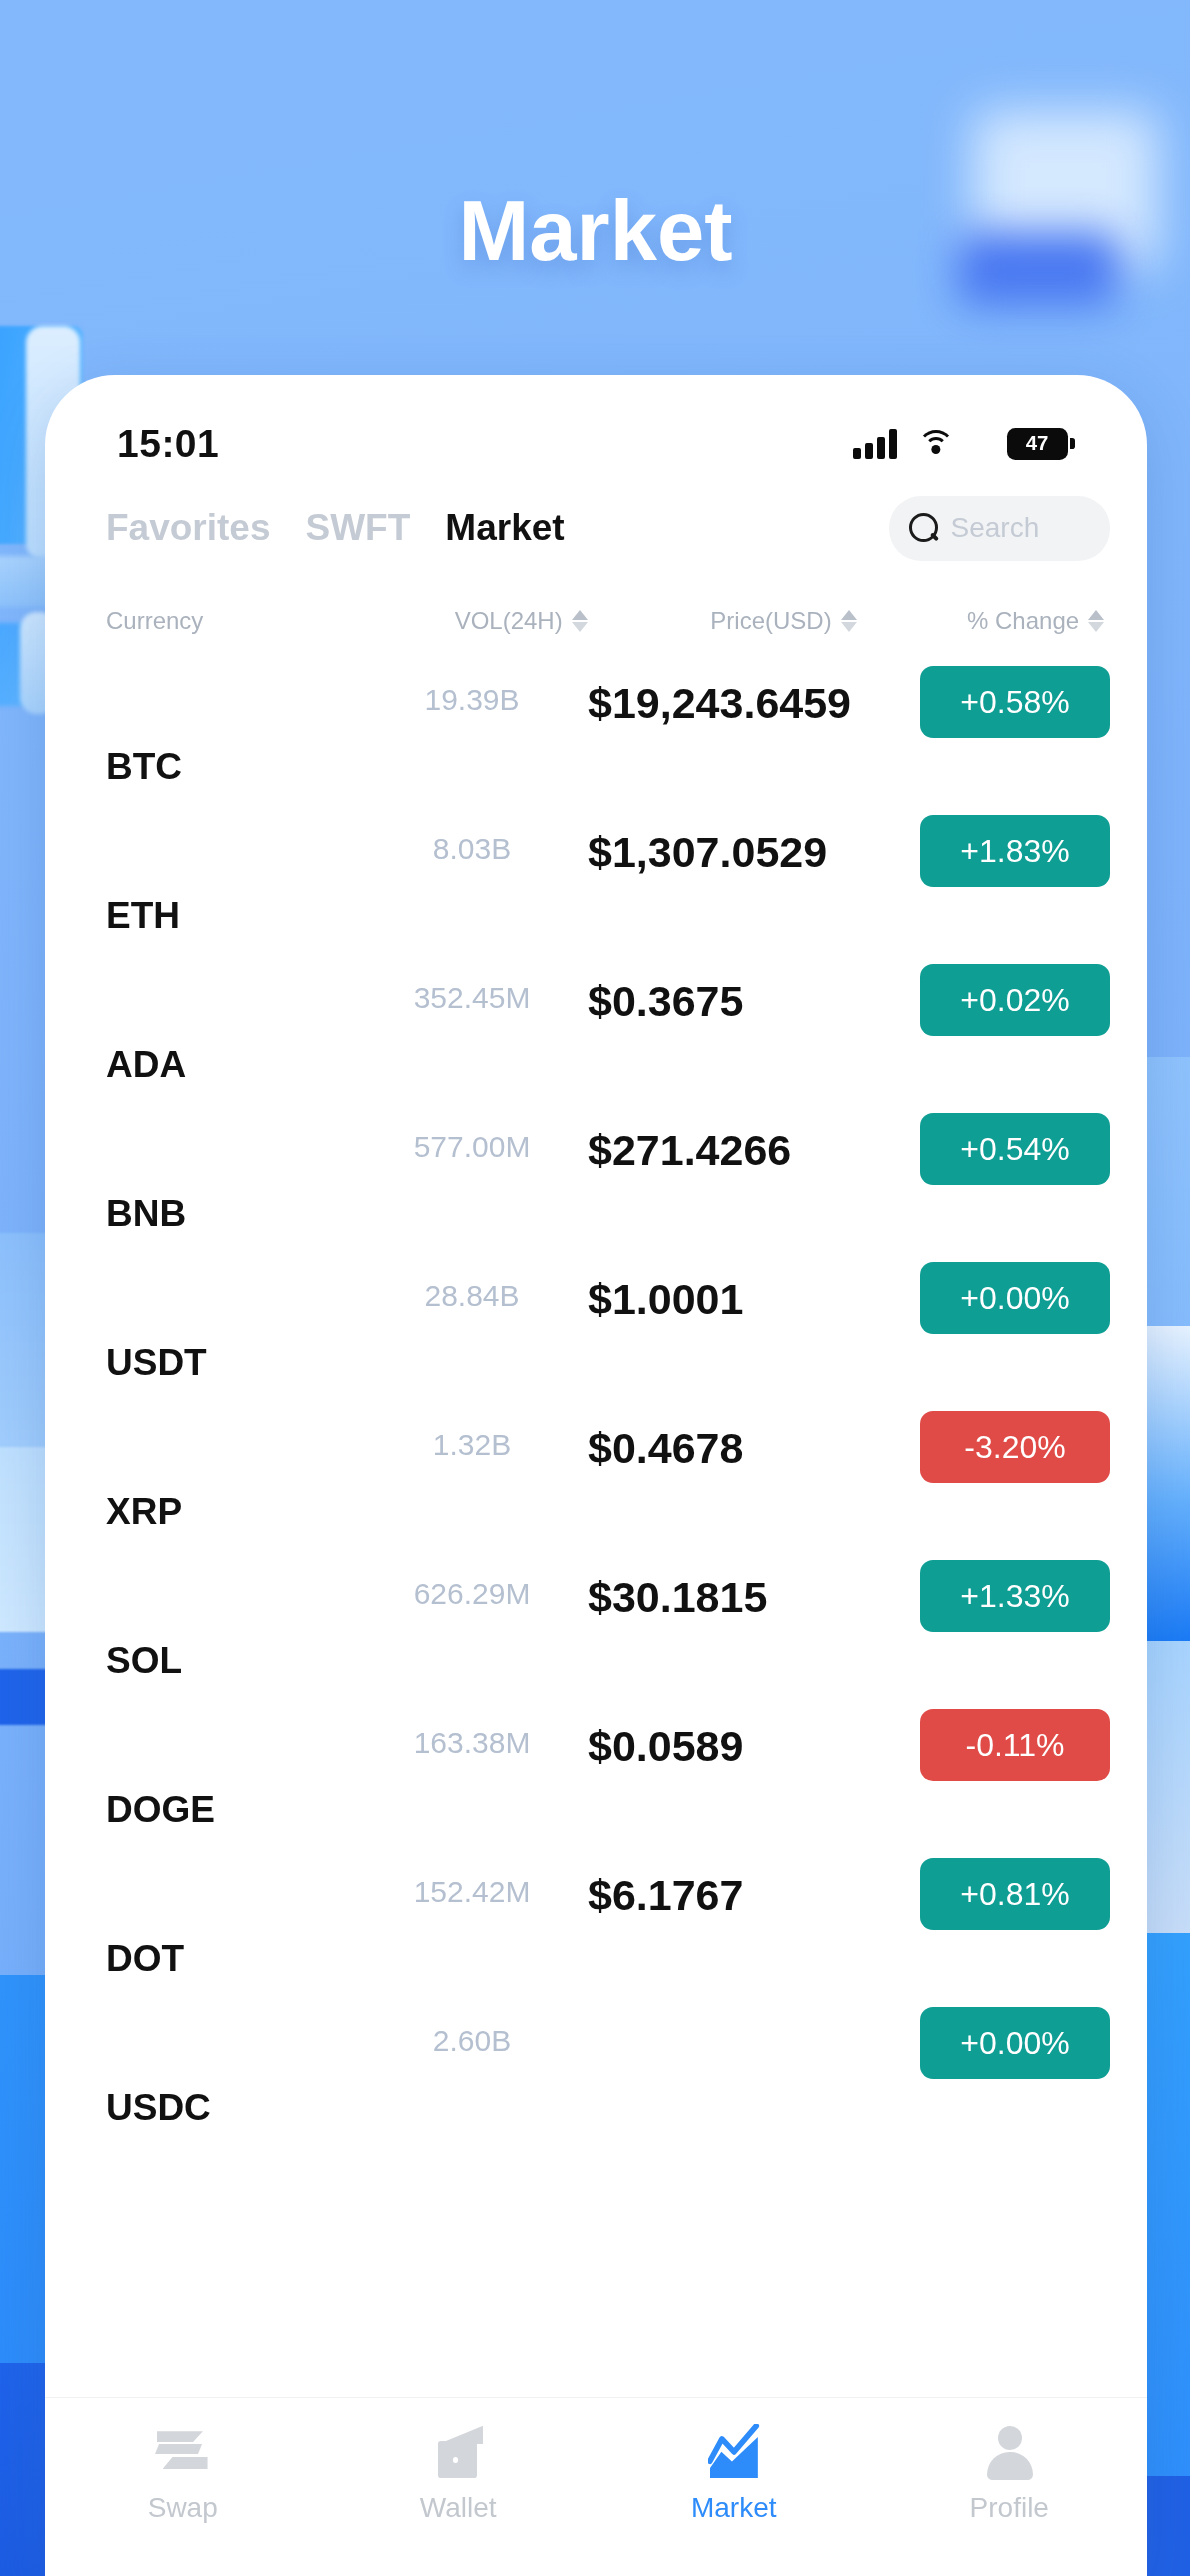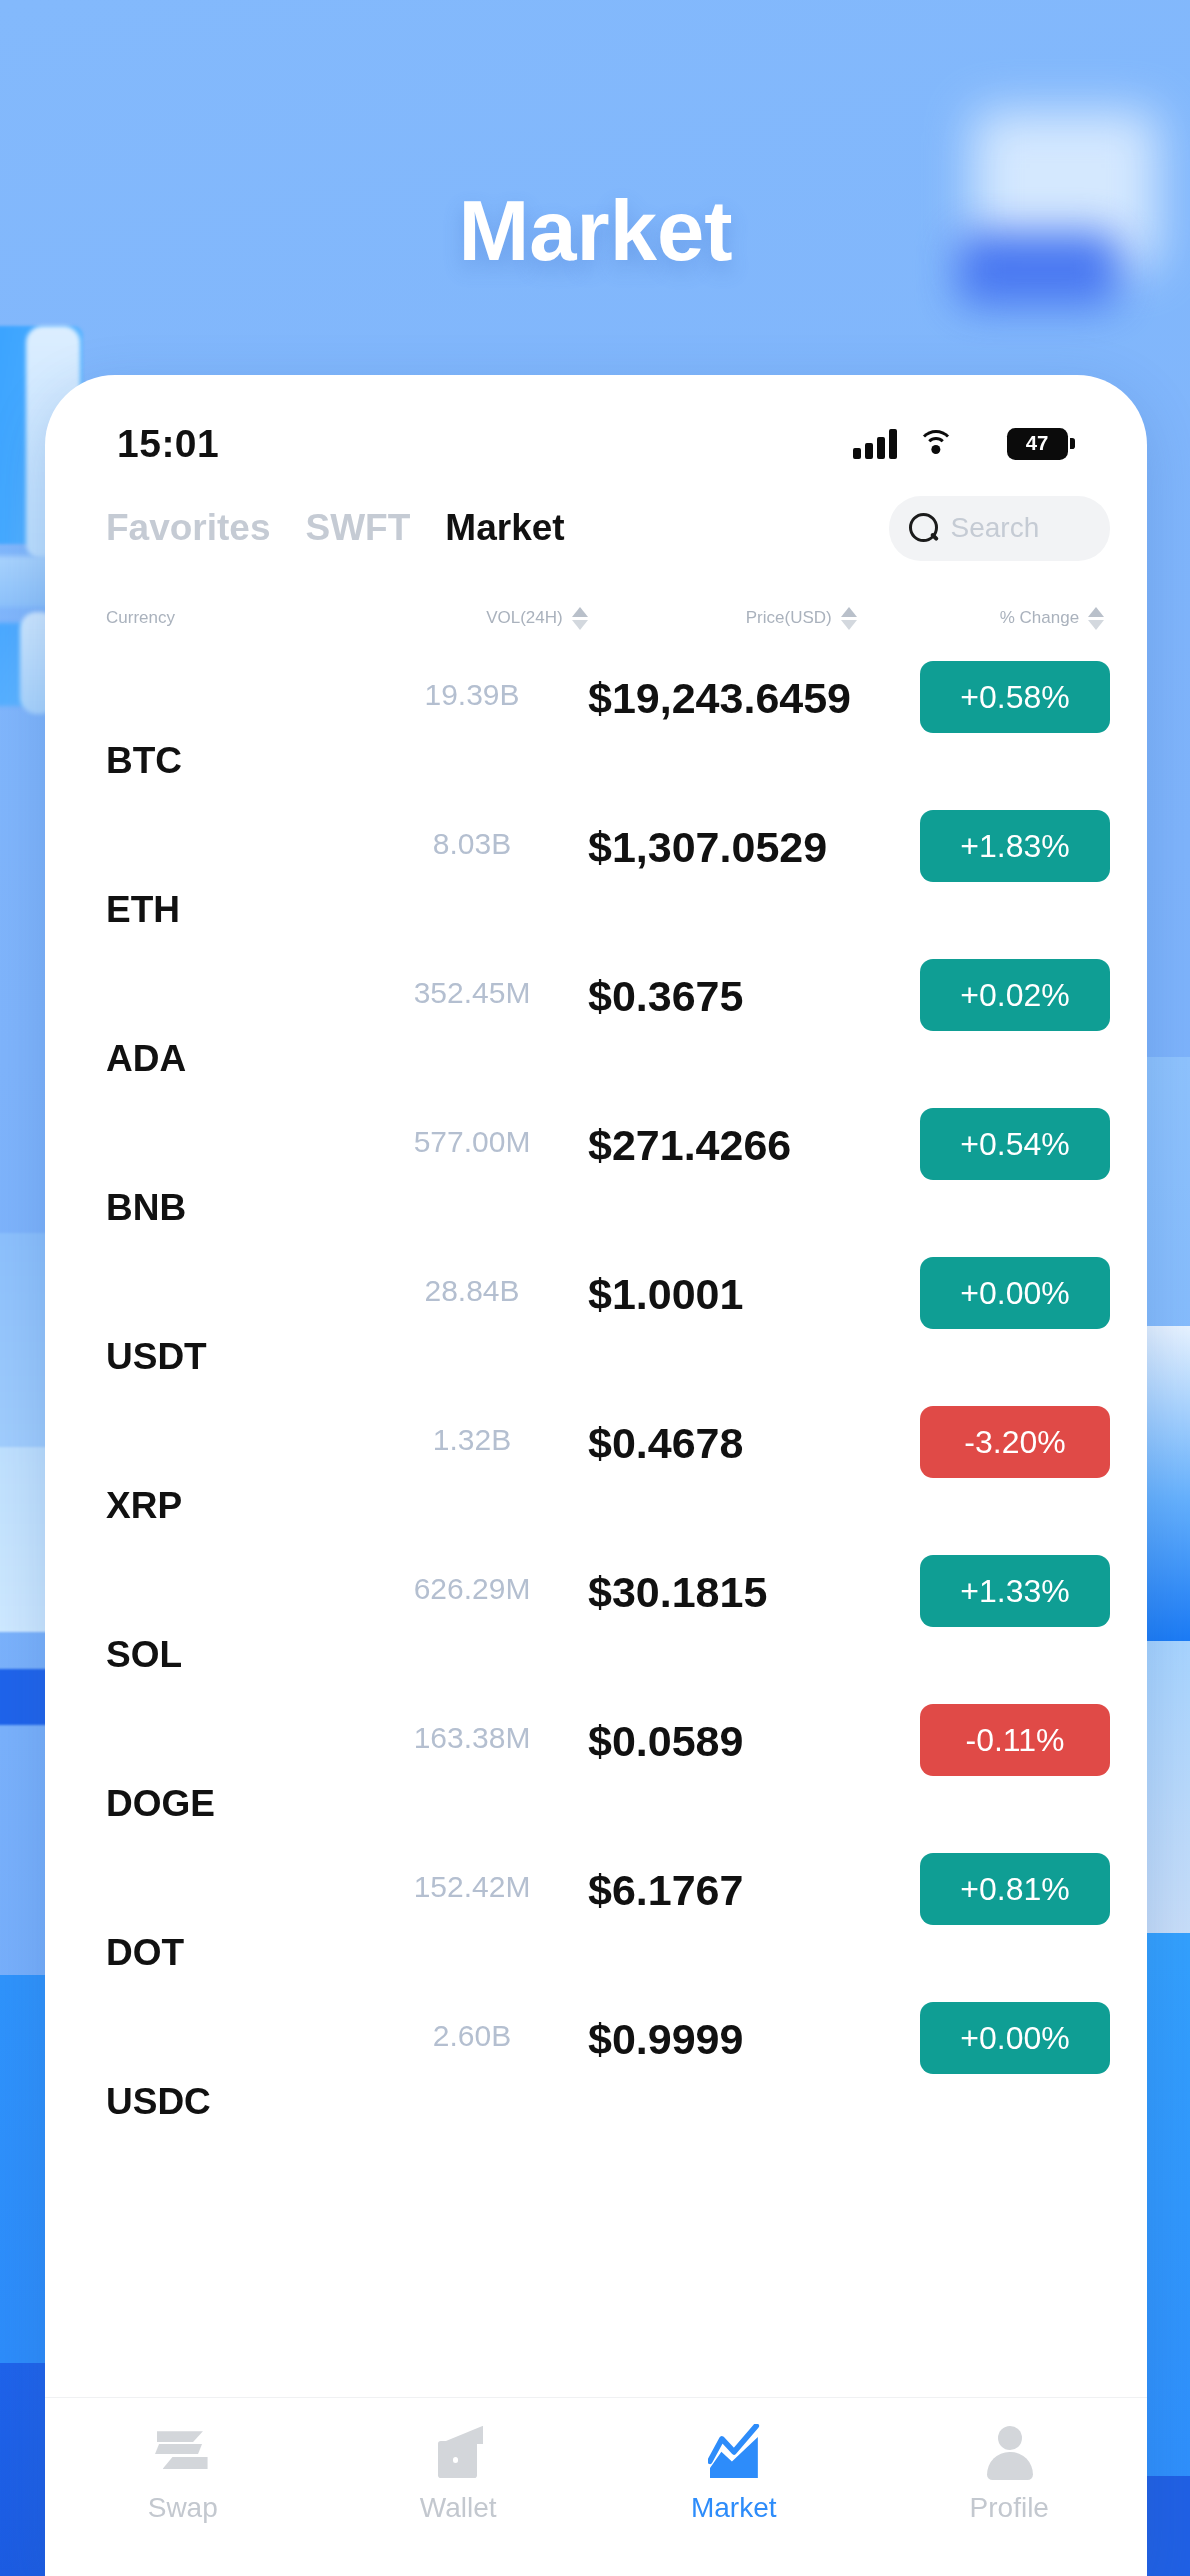--- a/index.html
+++ b/index.html
@@ -182,23 +182,23 @@
   
   .databar {
     background:#f4f7fd; height:61px;
     display:flex; align-items:center;
     padding-left:61px;
     color:#9aa9c2; font-size:25px;
   }
 
   
   .colhead {
-    display:flex; align-items:center;
+    display:flex; 
     padding:26px 37px 24px 61px;
-    color:#aab2bd; font-size:17px;
+    color:#aab2bd; font-size:24px;
   }
   .ch-cur { width:250px; }
   .ch-vol { width:232px; display:flex; align-items:center; justify-content:flex-end; gap:9.3px; }
   .ch-price { width:269px; display:flex; align-items:center; justify-content:flex-end; gap:9.3px; }
   .ch-chg { flex:1; display:flex; align-items:center; justify-content:flex-end; gap:9.3px; padding-right:5.6px; }
 
   .sortico { display:inline-flex; flex-direction:column; gap:2.8px; }
   .sortico i { display:block; width:0; height:0;
     border-left:8.3px solid transparent; border-right:8.3px solid transparent; }
   .sortico i.up { border-bottom:10.2px solid #b9c0ca; }
@@ -423,21 +423,20 @@
         <div class="r-cur">DOT</div>
         <div class="r-vol">152.42M</div>
         <div class="r-price">$6.1767</div>
         <div class="r-chgwrap">
           <div class="badge up">+0.81%</div>
         </div>
       </div>
       <div class="row">
         <div class="r-cur">USDC</div>
         <div class="r-vol">2.60B</div>
-        <div class="r-price">$0.9999</div>
         <div class="r-chgwrap">
           <div class="badge up">+0.00%</div>
         </div>
       </div>
     </div>
 
   <div class="bottomnav">
     <div class="navitem">
       <div class="navico ico-swap">
         <span class="a"></span>

